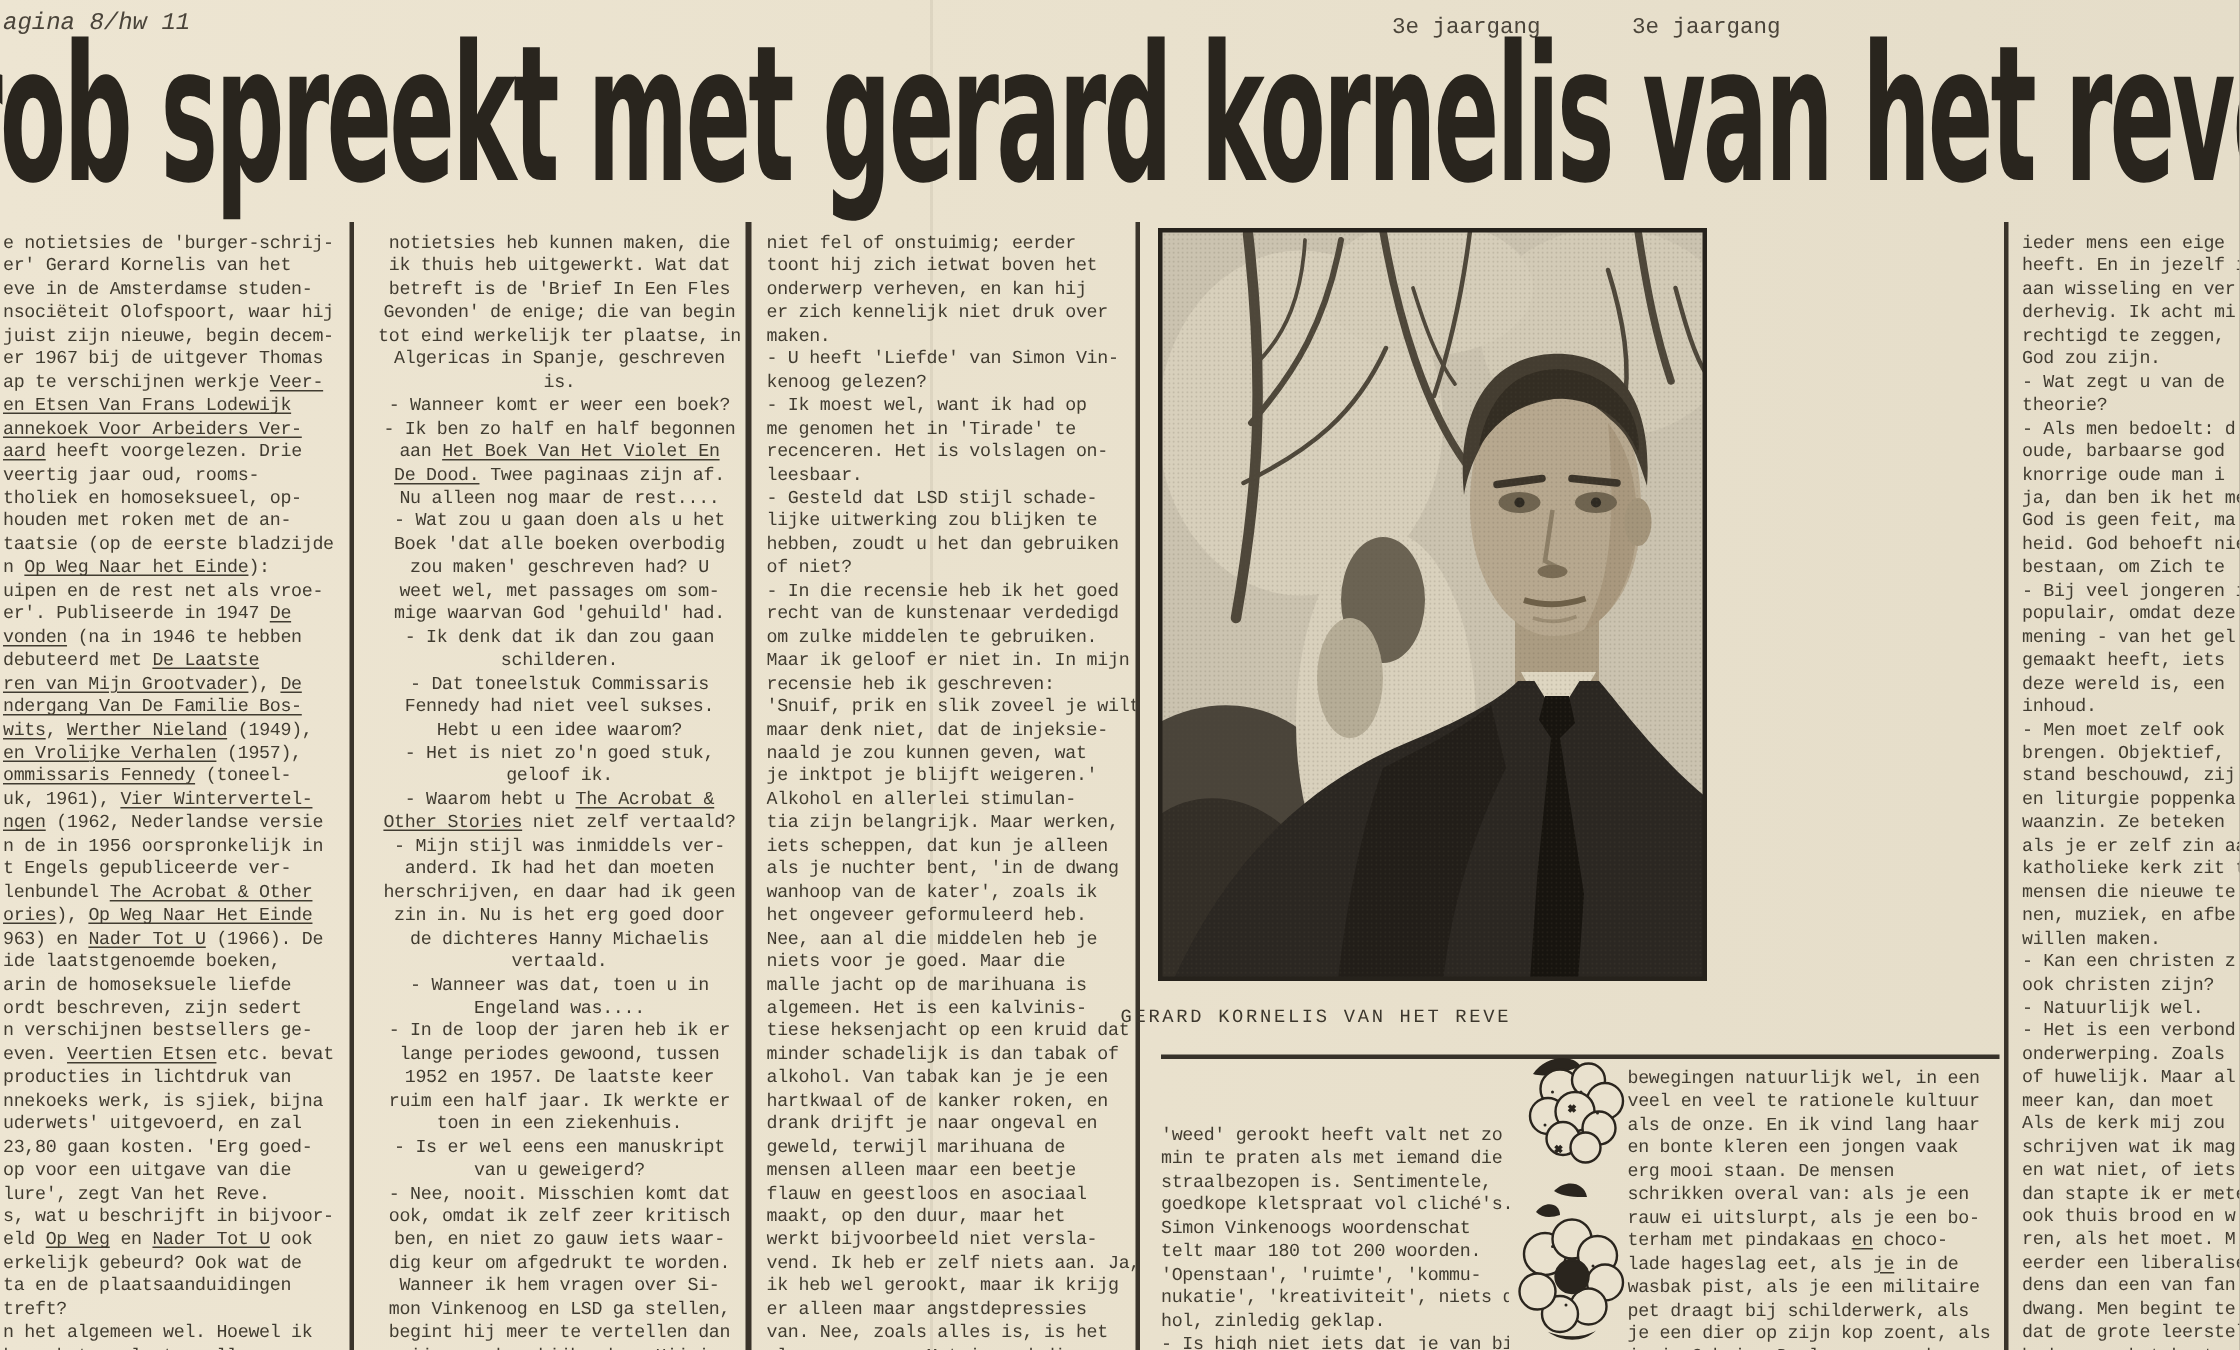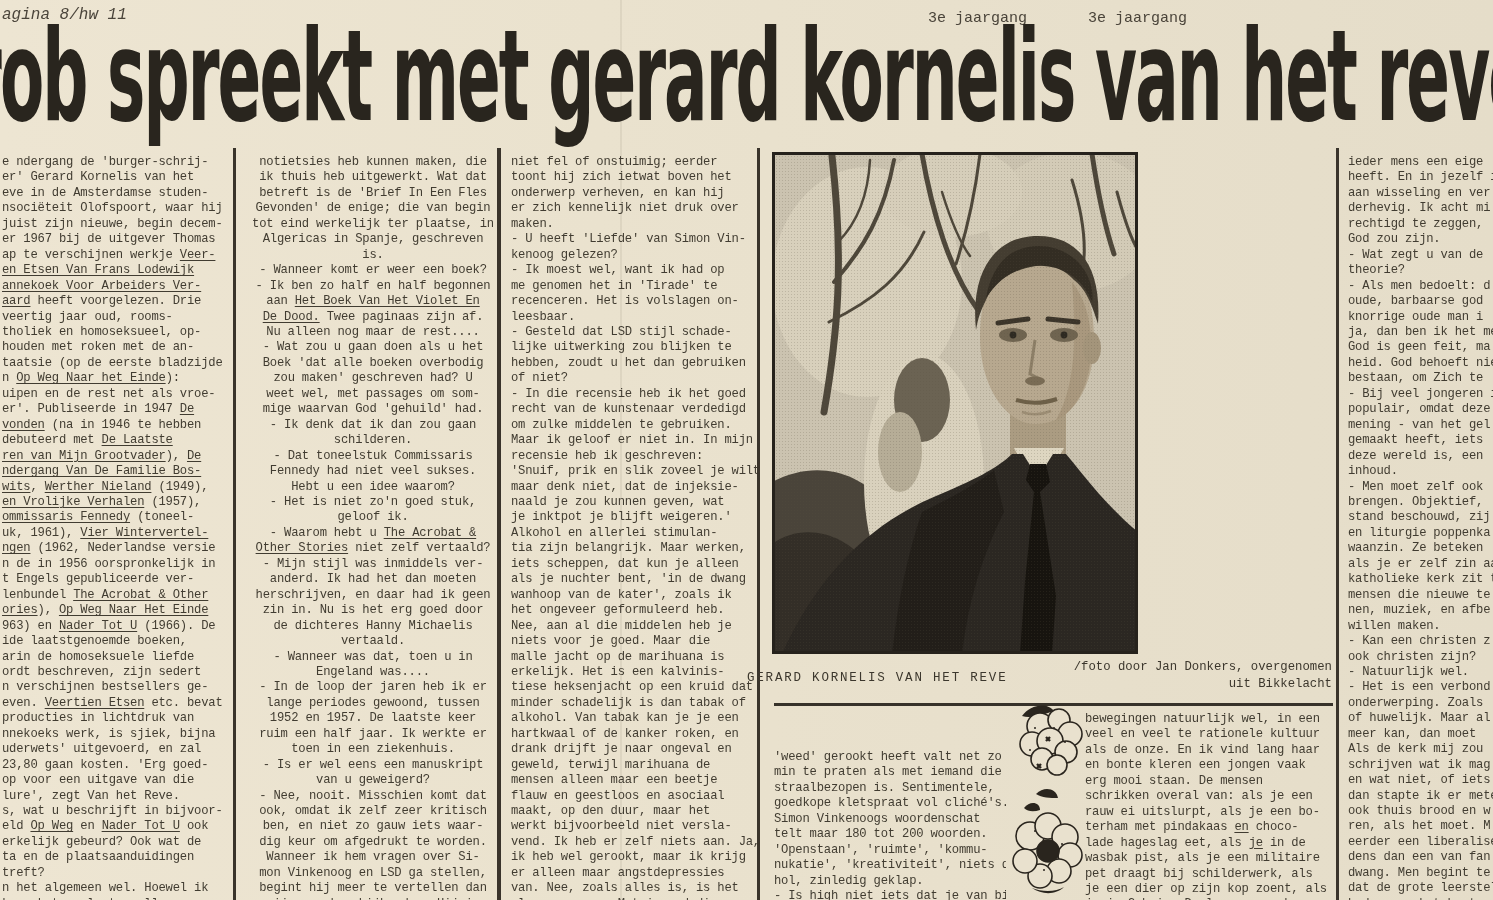--- a/index.html
+++ b/index.html
@@ -48,21 +48,21 @@
   <div class="jaargang jr">3e jaargang</div>
 
   <h1 class="headline" style="transform: scaleX(0.512);">rob spreekt met gerard kornelis van het reve</h1>
 
   <div class="vrule" style="left:233px;"></div>
   <div class="vrule" style="left:497px;width:4px;"></div>
   <div class="vrule" style="left:757px;"></div>
   <div class="vrule" style="left:1336px;"></div>
 
   <div class="col c1">
-      <div class="ln">e ndergang de 'burger-schrij-</div>
+      <div class="ln">e notietsies de 'burger-schrij-</div>
       <div class="ln">er' Gerard Kornelis van het</div>
       <div class="ln">eve in de Amsterdamse studen-</div>
       <div class="ln">nsociëteit Olofspoort, waar hij</div>
       <div class="ln">juist zijn nieuwe, begin decem-</div>
       <div class="ln">er 1967 bij de uitgever Thomas</div>
       <div class="ln">ap te verschijnen werkje <span class="u">Veer-</span></div>
       <div class="ln"><span class="u">en Etsen Van Frans Lodewijk</span></div>
       <div class="ln"><span class="u">annekoek Voor Arbeiders Ver-</span></div>
       <div class="ln"><span class="u">aard</span> heeft voorgelezen. Drie</div>
       <div class="ln">veertig jaar oud, rooms-</div>
@@ -183,21 +183,21 @@
       <div class="ln">je inktpot je blijft weigeren.'</div>
       <div class="ln">Alkohol en allerlei stimulan-</div>
       <div class="ln">tia zijn belangrijk. Maar werken,</div>
       <div class="ln">iets scheppen, dat kun je alleen</div>
       <div class="ln">als je nuchter bent, 'in de dwang</div>
       <div class="ln">wanhoop van de kater', zoals ik</div>
       <div class="ln">het ongeveer geformuleerd heb.</div>
       <div class="ln">Nee, aan al die middelen heb je</div>
       <div class="ln">niets voor je goed. Maar die</div>
       <div class="ln">malle jacht op de marihuana is</div>
-      <div class="ln">erkelijk. Het is een kalvinis-</div>
+      <div class="ln">algemeen. Het is een kalvinis-</div>
       <div class="ln">tiese heksenjacht op een kruid dat</div>
       <div class="ln">minder schadelijk is dan tabak of</div>
       <div class="ln">alkohol. Van tabak kan je je een</div>
       <div class="ln">hartkwaal of de kanker roken, en</div>
       <div class="ln">drank drijft je naar ongeval en</div>
       <div class="ln">geweld, terwijl marihuana de</div>
       <div class="ln">mensen alleen maar een beetje</div>
       <div class="ln">flauw en geestloos en asociaal</div>
       <div class="ln">maakt, op den duur, maar het</div>
       <div class="ln">werkt bijvoorbeeld niet versla-</div>
@@ -267,24 +267,20 @@
       <path d="M150,360 C180,345 205,332 222,318 L232,360 C210,404 196,450 190,502 L120,502 C126,448 136,400 150,360 Z" fill="#211d18" opacity="0.8"></path>
 
       <path d="M258,312 L274,312 L278,330 L268,340 L284,444 L280,502 L248,502 L253,430 L262,340 L254,328 Z" fill="#17140f"></path>
 
       <rect width="366" height="502" fill="url(#ht)" opacity="0.25"></rect>
       <rect x="1.5" y="1.5" width="363" height="499" fill="none" stroke="#26221c" stroke-width="3"></rect>
     </svg>
   </figure>
 
   <div class="caption">GERARD KORNELIS VAN HET REVE</div>
-  <div class="credit">
-      <div class="ln">/foto door Jan Donkers, overgenomen</div>
-      <div class="ln">uit Bikkelacht</div>
-    </div>
   <div class="caption-rule"></div>
 
   <div class="col c4">
       <div class="ln">'weed' gerookt heeft valt net zo</div>
       <div class="ln">min te praten als met iemand die</div>
       <div class="ln">straalbezopen is. Sentimentele,</div>
       <div class="ln">goedkope kletspraat vol cliché's.</div>
       <div class="ln">Simon Vinkenoogs woordenschat</div>
       <div class="ln">telt maar 180 tot 200 woorden.</div>
       <div class="ln">'Openstaan', 'ruimte', 'kommu-</div>

